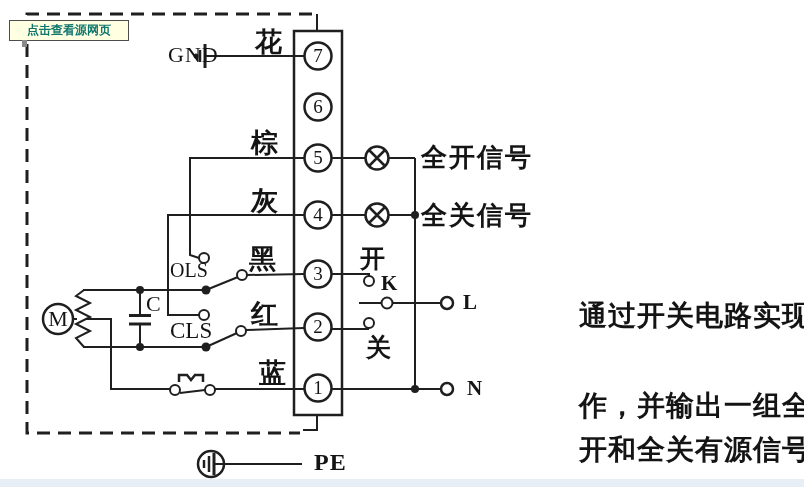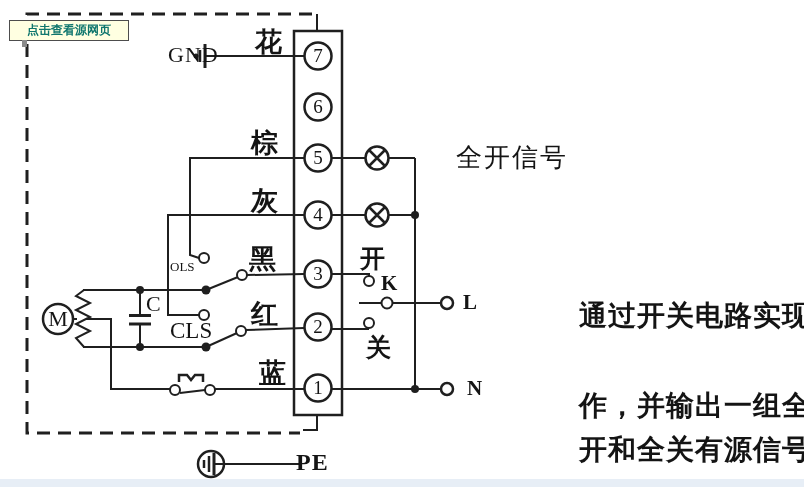--- a/index.html
+++ b/index.html
@@ -3,21 +3,21 @@
 <meta charset="utf-8">
 <style>
   html,body{margin:0;padding:0;background:#fff;}
   #stage{position:relative;width:804px;height:487px;background:#ffffff;overflow:hidden;
          font-family:"Liberation Sans",sans-serif;}
   #stage svg{position:absolute;left:0;top:0;}
   .lbl{position:absolute;color:#141414;white-space:nowrap;line-height:1;}
   .cjk{font-weight:bold;}
   .ser{font-family:"Liberation Serif",serif;}
   .wirelbl{font-size:27px;font-weight:bold;}
-  .siglbl{font-size:26px;font-weight:normal;letter-spacing:2px;margin-left:35px;}
+  .siglbl{font-size:26px;font-weight:bold;letter-spacing:2px;}
   .notel{font-size:28px;font-weight:bold;letter-spacing:1px;margin-left:17px;}
   .tnum{position:absolute;width:28px;height:26px;text-align:center;line-height:26px;
         font-family:"Liberation Serif",serif;font-size:19px;color:#141414;}
   #src-box{position:absolute;left:9px;top:20px;padding:2px 17px;background:#ffffe1;
            border:1px solid #4d4d4d;color:#0f766e;font-size:12px;font-weight:bold;
            line-height:15px;cursor:pointer;}
   #ptr-art{position:absolute;left:22px;top:40px;width:5px;height:7px;background:#8a8a8a;}
   #bottom-strip{position:absolute;left:0;top:479px;width:804px;height:8px;background:#e7eef6;}
 </style>
 </head>
@@ -116,40 +116,41 @@
 
   <div class="tnum" style="left:304px;top:43px;">7</div>
   <div class="tnum" style="left:304px;top:94px;">6</div>
   <div class="tnum" style="left:304px;top:145px;">5</div>
   <div class="tnum" style="left:304px;top:202px;">4</div>
   <div class="tnum" style="left:304px;top:261px;">3</div>
   <div class="tnum" style="left:304px;top:314px;">2</div>
   <div class="tnum" style="left:304px;top:375px;">1</div>
 
   <div class="lbl ser" style="left:132px;top:44px;font-size:22px;letter-spacing:1px;margin-left:36px;">GND</div>
-  <div class="lbl ser" style="left:170px;top:260px;font-size:13px;text-align:center;">OLS</div>
+  <div class="lbl ser" style="left:170px;top:260px;font-size:20px;text-align:center;">OLS</div>
   <div class="lbl ser" style="left:170px;top:319px;font-size:23px;">CLS</div>
   <div class="lbl ser" style="left:146px;top:293px;font-size:22px;">C</div>
   <div class="lbl ser" style="left:44px;top:308px;width:28px;text-align:center;font-size:22px;">M</div>
   <div class="lbl ser" style="left:381px;top:273px;font-size:21px;font-weight:bold;">K</div>
   <div class="lbl ser" style="left:463px;top:292px;font-size:21px;font-weight:bold;">L</div>
   <div class="lbl ser" style="left:467px;top:378px;font-size:21px;font-weight:bold;">N</div>
-  <div class="lbl ser" style="left:296px;top:450px;font-size:24px;font-weight:bold;letter-spacing:1px;">PE</div>
+  <div class="lbl ser" style="left:314px;top:450px;font-size:24px;font-weight:bold;letter-spacing:1px;">PE</div>
 
   <div class="lbl cjk wirelbl" style="left:255px;top:29px;">花</div>
   <div class="lbl cjk wirelbl" style="left:251px;top:130px;">棕</div>
   <div class="lbl cjk wirelbl" style="left:251px;top:188px;">灰</div>
   <div class="lbl cjk wirelbl" style="left:249px;top:246px;">黑</div>
   <div class="lbl cjk wirelbl" style="left:251px;top:301px;">红</div>
   <div class="lbl cjk wirelbl" style="left:259px;top:360px;">蓝</div>
 
   <div class="lbl cjk" style="left:360px;top:246px;font-size:25px;">开</div>
   <div class="lbl cjk" style="left:366px;top:335px;font-size:25px;">关</div>
 
   <div class="lbl siglbl" style="left:421px;top:144px;">全开信号</div>
+  <div class="lbl siglbl" style="left:421px;top:202px;">全关信号</div>
 
   <div class="lbl notel" style="left:562px;top:302px;">通过开关电路实现</div>
   <div class="lbl notel" style="left:562px;top:392px;text-align:right;">作，并输出一组全</div>
   <div class="lbl notel" style="left:562px;top:436px;">开和全关有源信号。</div>
 
   <div id="src-box">点击查看源网页</div>
   <div id="ptr-art"></div>
 
   <div id="bottom-strip"></div>
 

